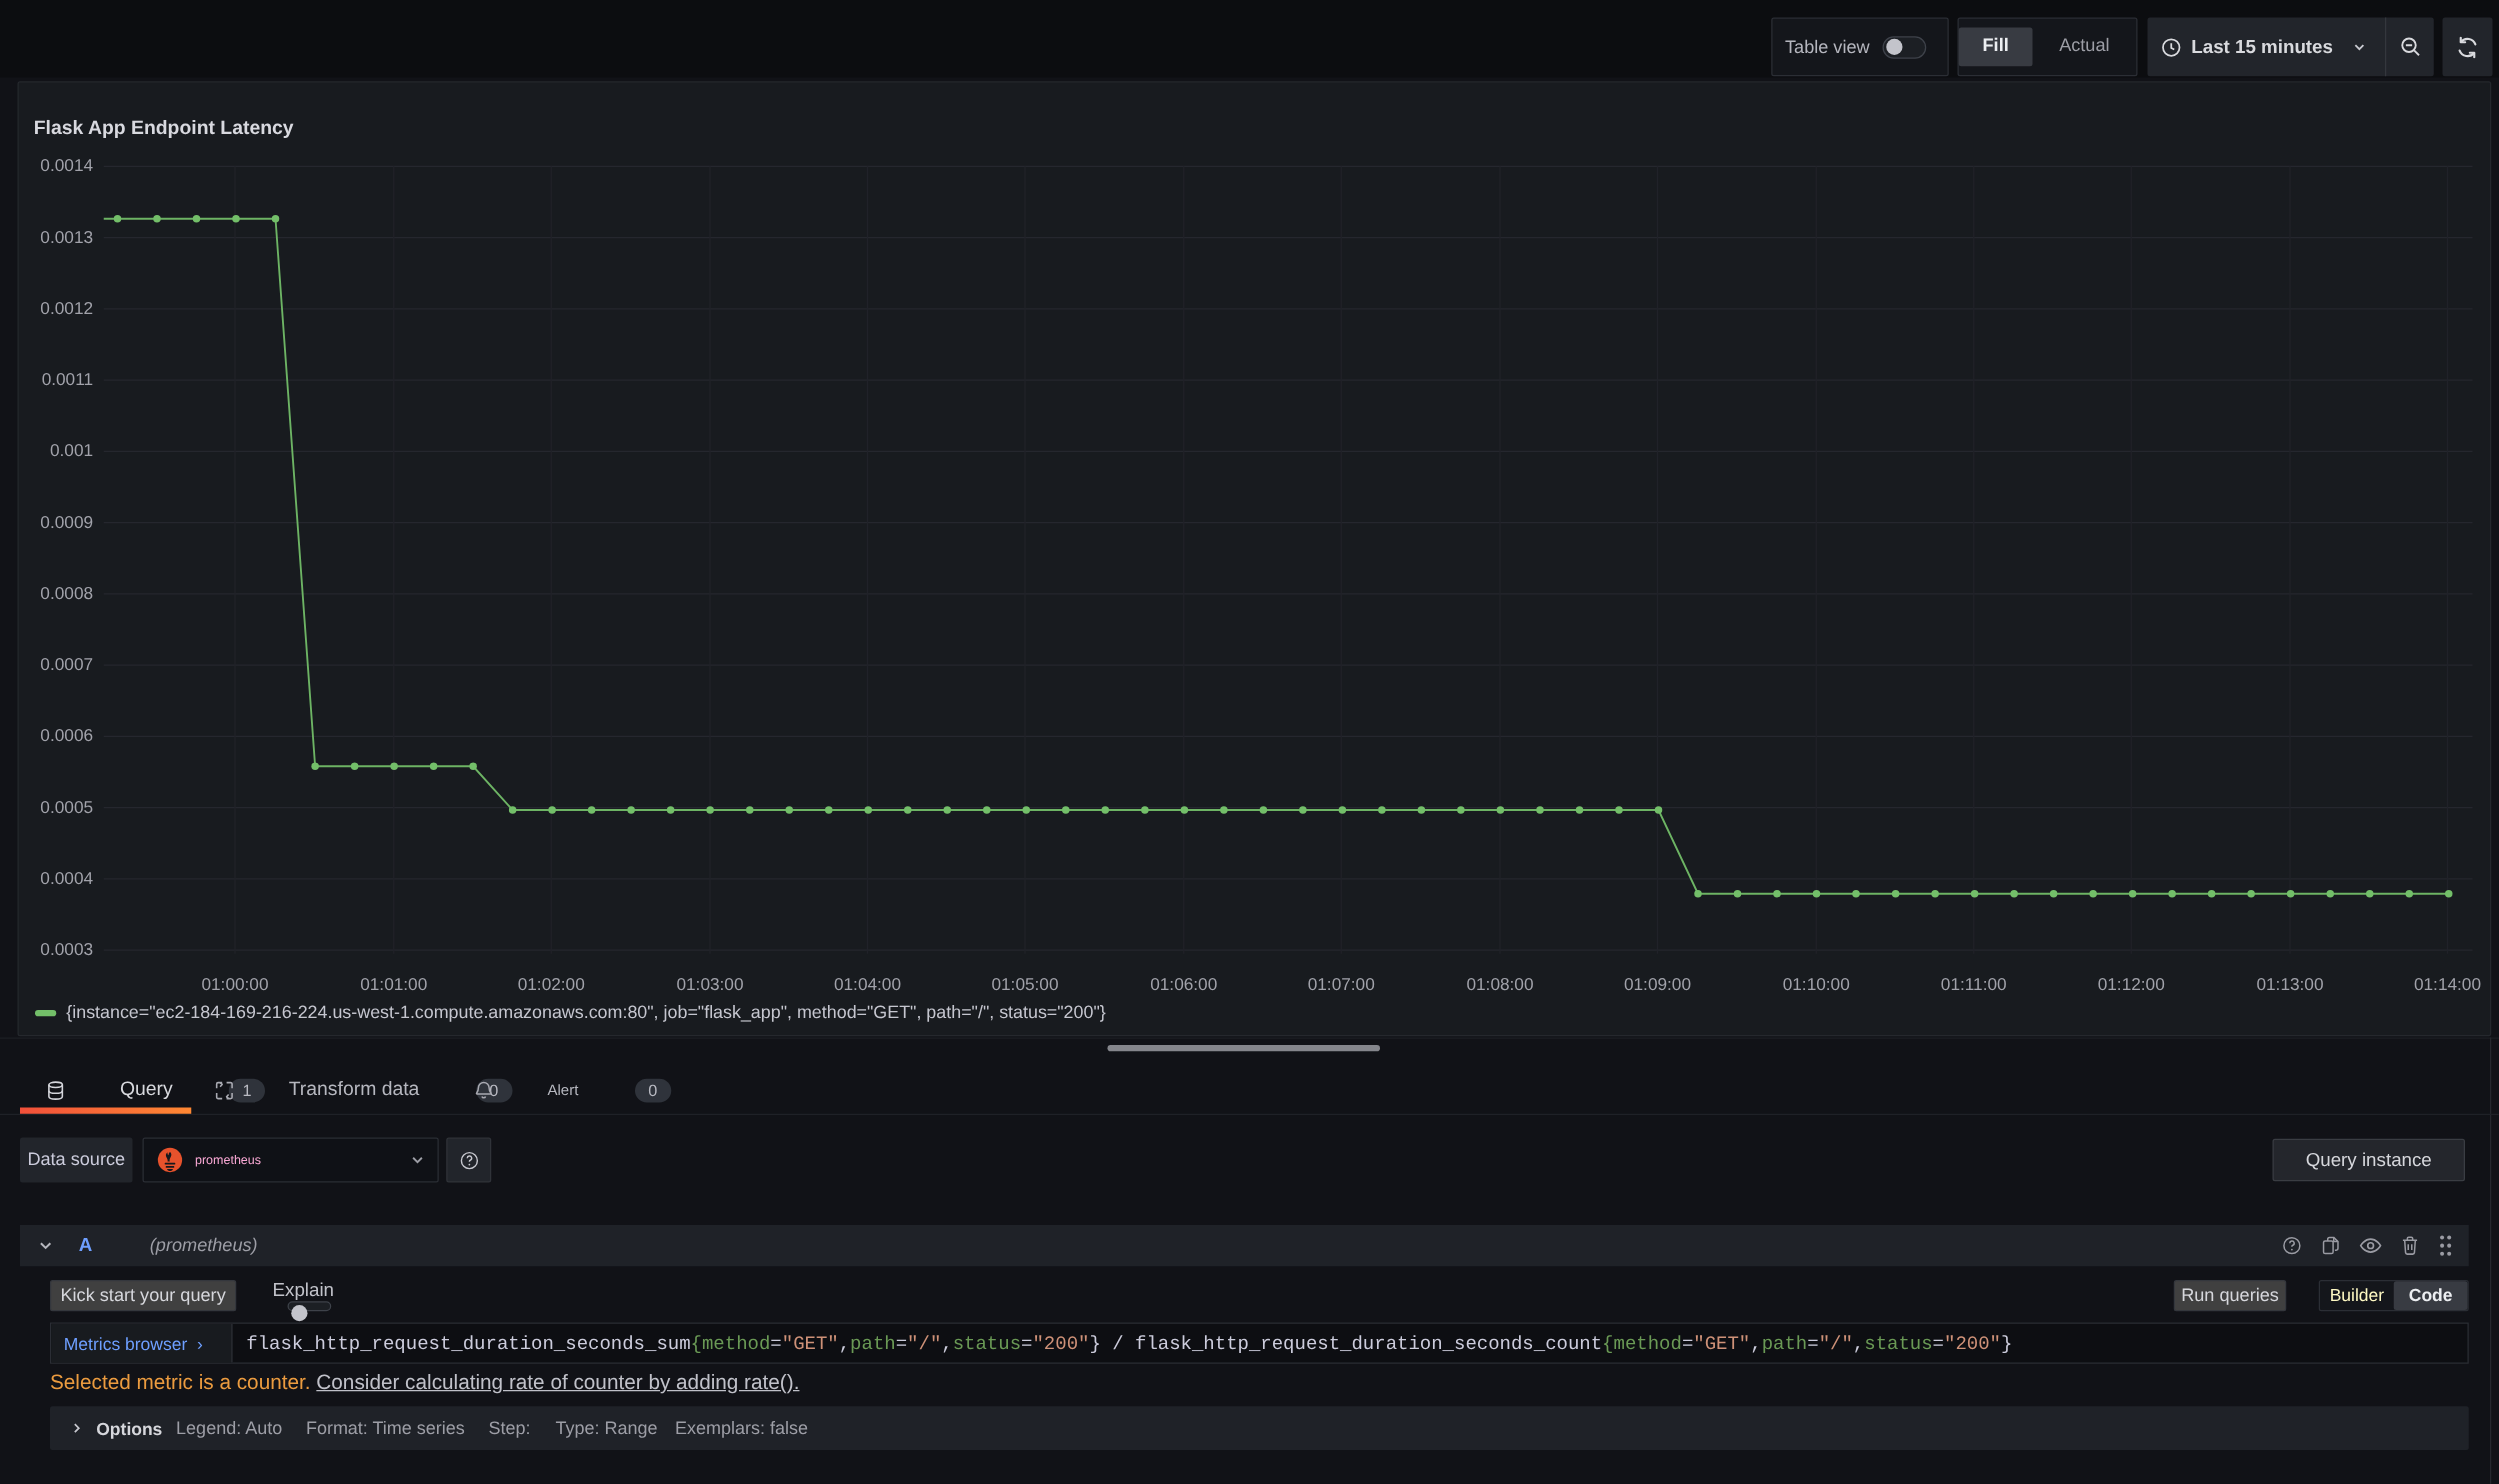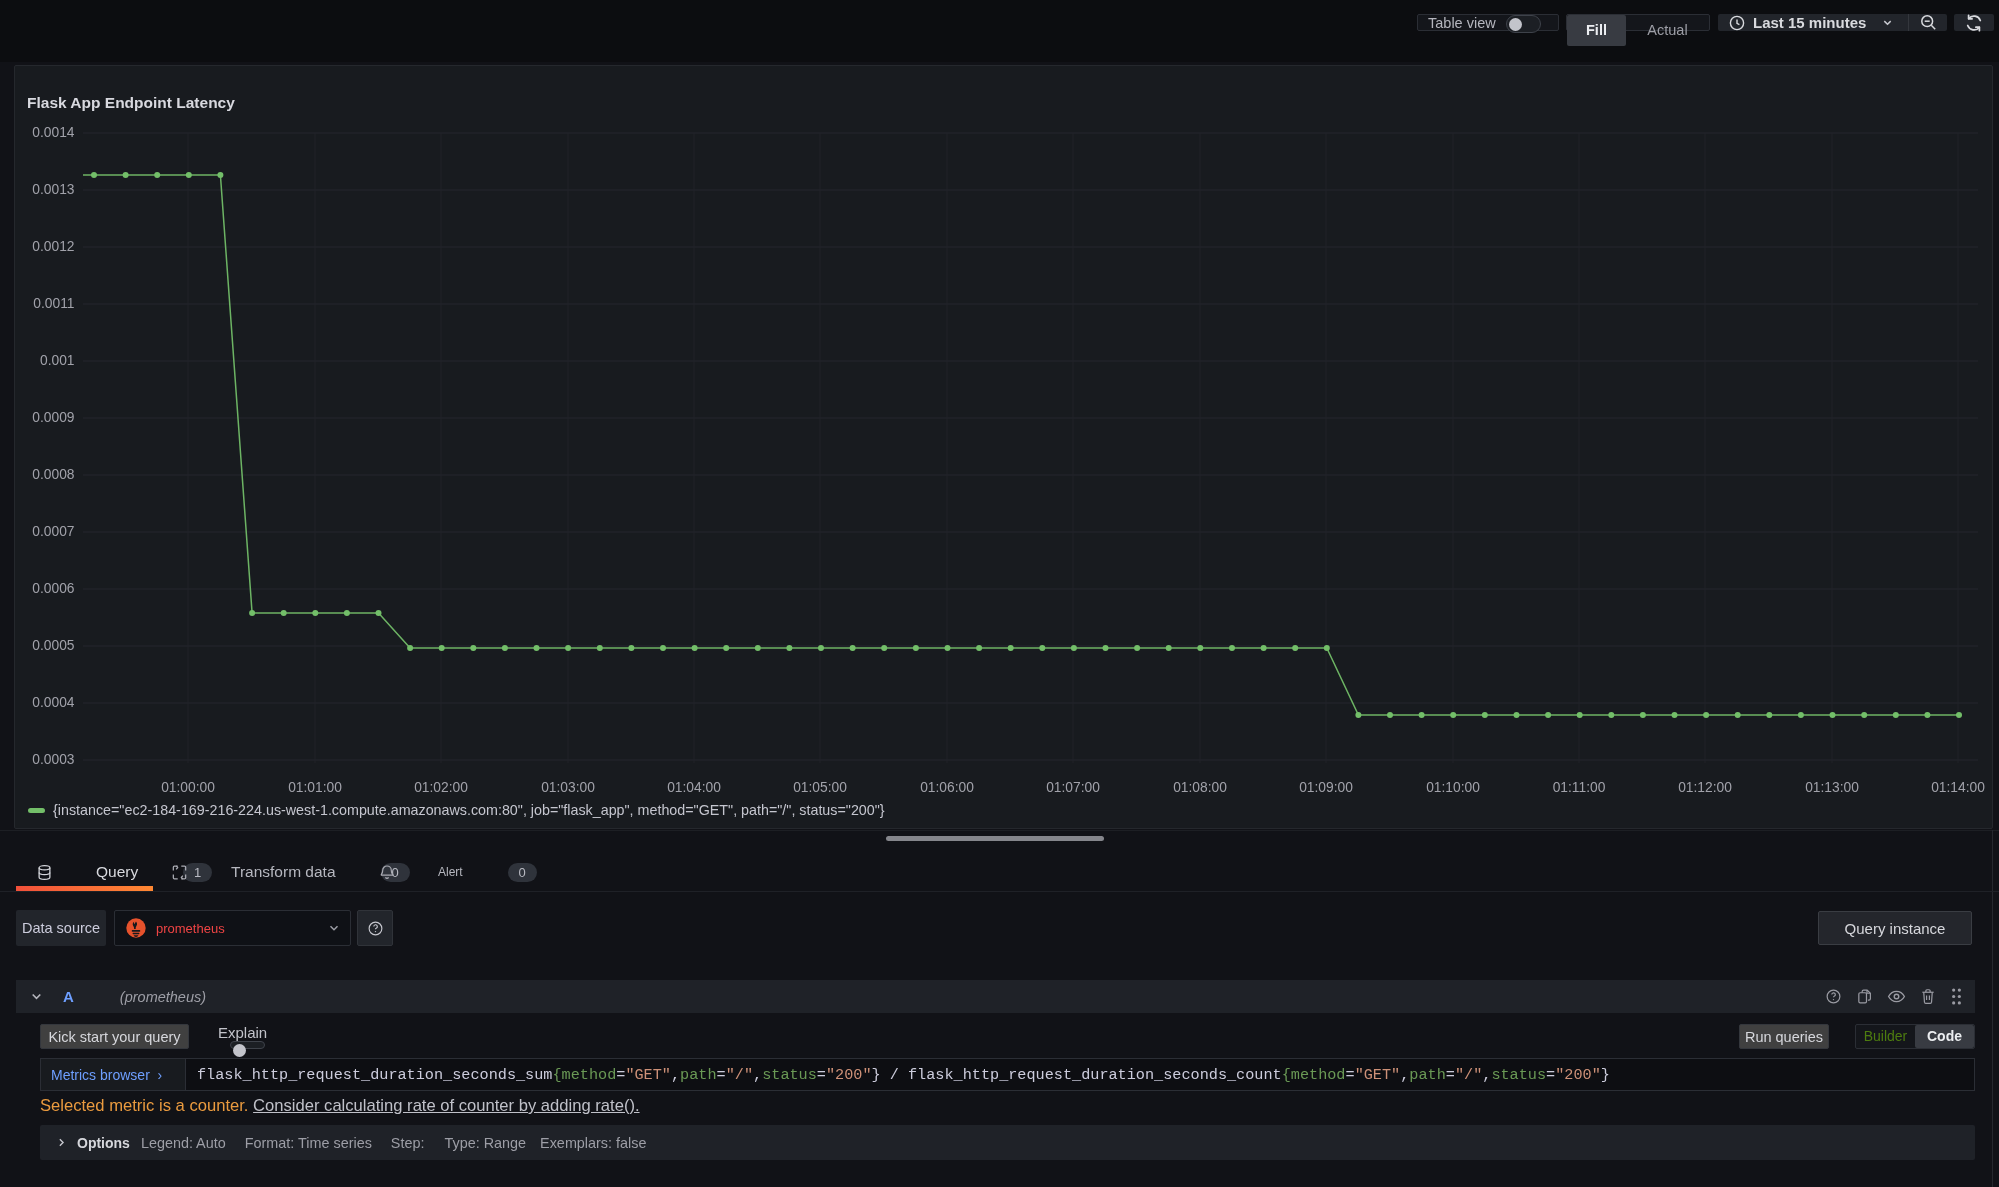--- a/index.html
+++ b/index.html
@@ -1,17 +1,17 @@
 <!DOCTYPE html>
 <html><head><meta charset="utf-8"><title>g</title><style>
 html,body{margin:0;padding:0;width:1999px;height:1187px;background:#111217;overflow:hidden;
 font-family:"Liberation Sans",sans-serif;color:#ccccdc;}
 .abs{position:absolute;}
 #topbar{left:0;top:0;width:1999px;height:62px;background:#0c0d10;}
-.tbx{position:absolute;top:14px;height:17px;border-radius:2px;display:flex;box-sizing:border-box;}
+.tbx{position:absolute;top:14px;height:47px;border-radius:2px;display:flex;align-items:center;box-sizing:border-box;}
 .brd{border:1px solid #2b2e35;}
 #tv{left:1417px;width:142px;background:#14161b;padding:0 10px;}
 #tv span{font-size:14.5px;color:#b5b6be;margin-right:10px;}
 .switch{width:35px;height:18px;border-radius:9px;background:#1c1f24;border:1px solid #3e424a;position:relative;box-sizing:border-box;}
 .switch i{position:absolute;left:2px;top:1.5px;width:13px;height:13px;border-radius:50%;background:#c3c4cb;}
 #fa{left:1566px;width:144px;background:#14161b;padding:0;}
 #fa .seg{height:31px;line-height:31px;text-align:center;font-size:14.5px;}
 #fa .on{background:#383b42;color:#eceef1;font-weight:700;border-radius:2px;}
 #fa .off{color:#9d9ea6;}
 #tp{left:1718px;width:229px;background:#22252b;}
@@ -30,38 +30,38 @@
 #tabs{left:0;top:852px;width:1999px;height:39px;border-bottom:1px solid #1f2127;}
 .tab{position:absolute;top:0;height:40px;display:flex;align-items:center;gap:36px;}
 .tab .ic{margin-right:7px;display:flex;}
 .badge{margin-left:9px;background:#2f333b;border-radius:10px;height:19px;min-width:25px;text-align:center;line-height:19px;font-size:13px;color:#b9bac2;padding:0 2px;}
 #underl{position:absolute;left:16px;top:34px;width:137px;height:5px;background:linear-gradient(90deg,#f2503a,#ff8833);}
 
 .chip{background:#22252b;border-radius:2px;display:flex;align-items:center;box-sizing:border-box;}
 #dsrow{left:0;top:910px;width:1999px;height:36px;}
 #dslabel{position:absolute;left:16px;top:0;width:90px;height:36px;justify-content:center;font-size:14.5px;font-weight:500;color:#ccccdc;}
 #dspick{position:absolute;left:114px;top:0;width:237px;height:36px;background:#0f1116;border:1px solid #2b2e35;border-radius:2px;display:flex;align-items:center;padding:0 10px;box-sizing:border-box;}
-#dspick .nm{font-size:13px;color:#ef4444;margin-left:9px;}
+#dspick .nm{font-size:10px;color:#f9a8d4;margin-left:9px;}
 #helpb{position:absolute;left:357px;top:0;width:36px;height:36px;justify-content:center;border:1px solid #303339;}
 #qopt{position:absolute;left:403px;top:0;height:36px;display:flex;align-items:center;}
 #qopt .b{color:#6e9fff;font-size:16px;font-weight:500;margin-left:14px;}
 #qopt .g{color:#9d9ea6;font-size:14.8px;margin-left:26px;}
 #qinsp{position:absolute;left:1818px;top:1px;width:154px;height:34px;justify-content:center;background:#24262c;border:1px solid #3a3d43;font-size:15px;font-weight:500;color:#d6d7dc;}
 
 #ahdr{left:16px;top:980px;width:1959px;height:33px;background:#1f2228;display:flex;align-items:center;}
 #ahdr .A{color:#6e9fff;font-size:15px;font-weight:700;margin-left:20px;}
 #ahdr .ds{color:#9d9ea6;font-size:14.5px;font-style:italic;margin-left:46px;}
 #ahdr .icons{margin-left:auto;display:flex;align-items:center;gap:14px;margin-right:12px;}
 .btn{background:#404040;border:1px solid #34373d;border-radius:2px;font-size:14.5px;font-weight:500;color:#d6d7dc;display:flex;align-items:center;justify-content:center;box-sizing:border-box;}
 #kick{left:40px;top:1024px;width:149px;height:25px;}
 #explain{left:218px;top:1024px;height:25px;display:flex;align-items:center;flex-direction:column;}
 #explain span{font-size:15px;color:#c2c3ca;margin-right:9px;}
 #runq{left:1739px;top:1024px;width:90px;height:25px;}
 #bc{left:1855px;top:1024px;width:120px;height:25px;background:#14161b;border:1px solid #2b2e35;border-radius:2px;display:flex;box-sizing:border-box;}
-#bc .seg{flex:1;text-align:center;line-height:23px;font-size:14px;color:#4d7c0f;}
+#bc .seg{flex:1;text-align:center;line-height:23px;font-size:14px;color:#fef9c3;}
 #bc .on{background:#383b42;color:#eceef1;font-weight:700;border-radius:2px;}
 
 #coderow{left:40px;top:1058px;width:1935px;height:33px;border:1px solid #2b2e35;box-sizing:border-box;display:flex;background:#0d0e12;}
 #mblab{width:145px;background:#181b1f;border-right:1px solid #2b2e35;display:flex;align-items:center;font-size:14px;font-weight:500;color:#6e9fff;padding-left:10px;box-sizing:border-box;}
 #code{font-family:"Liberation Mono",monospace;font-size:15.2px;color:#ccccdc;display:flex;align-items:center;padding-left:11px;white-space:pre;}
 #code .lb{color:#6a9955;}
 #code .st{color:#ce9178;}
 #warn{left:40px;top:1096px;font-size:16.6px;}
 #warn .w{color:#eb9b3f;}
 #warn a{color:#c0c1c9;text-decoration:underline;}

